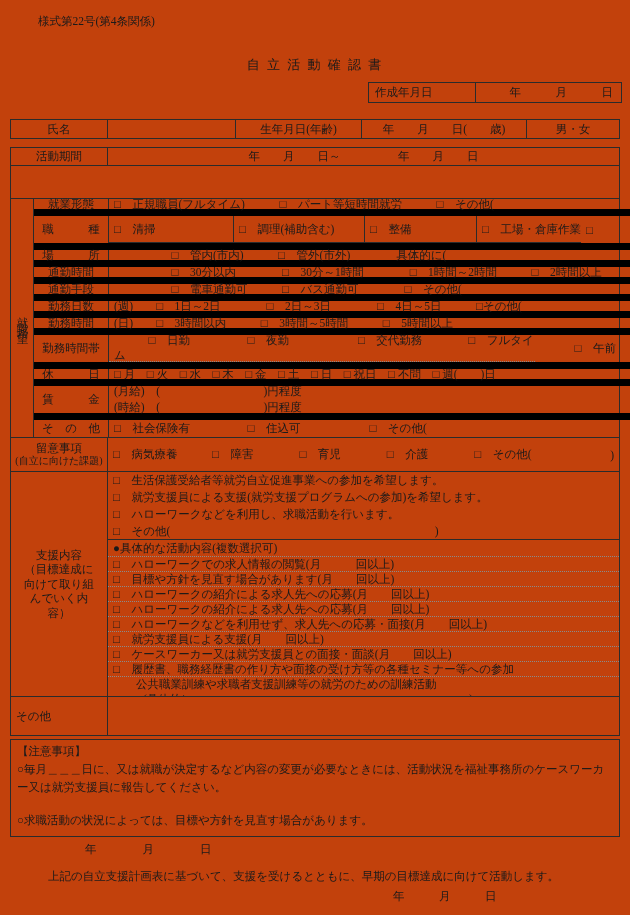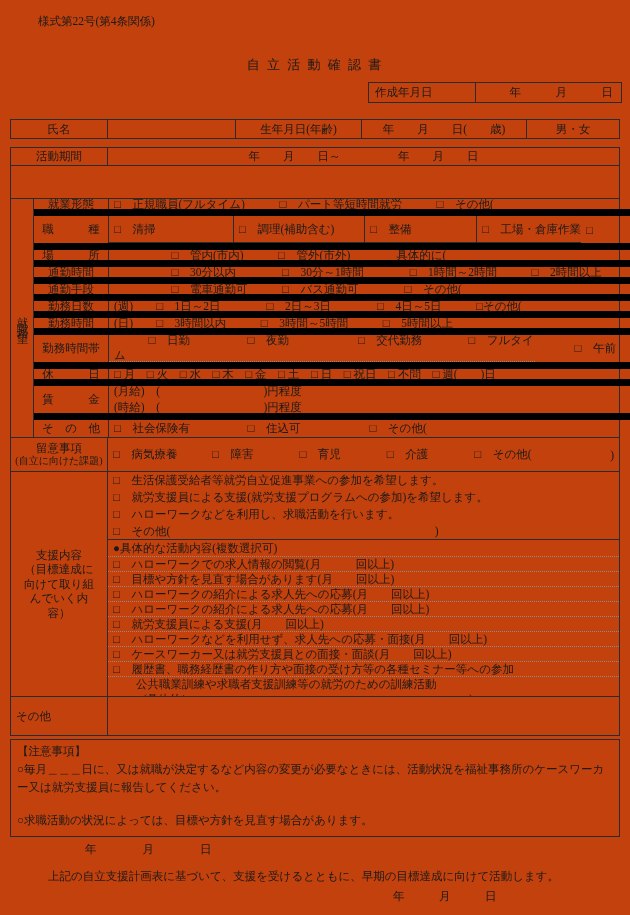--- a/index.html
+++ b/index.html
@@ -219,22 +219,22 @@
         <div class="sup-lines">
           <div class="sline tall">□　生活保護受給者等就労自立促進事業への参加を希望します。</div>
           <div class="sline tall">□　就労支援員による支援(就労支援プログラムへの参加)を希望します。</div>
           <div class="sline tall">□　ハローワークなどを利用し、求職活動を行います。</div>
           <div class="sline tall solid">□　その他(　　　　　　　　　　　　　　　　　　　　　　　)</div>
           <div class="sline tall dot">●具体的な活動内容(複数選択可)</div>
           <div class="sline dot">□　ハローワークでの求人情報の閲覧(月　　　回以上)</div>
           <div class="sline dot">□　目標や方針を見直す場合があります(月　　回以上)</div>
           <div class="sline dot">□　ハローワークの紹介による求人先への応募(月　　回以上)</div>
           <div class="sline dot">□　ハローワークの紹介による求人先への応募(月　　回以上)</div>
+          <div class="sline dot">□　ハローワークなどを利用せず、求人先への応募・面接(月　　回以上)</div>
           <div class="sline dot">□　就労支援員による支援(月　　回以上)</div>
-          <div class="sline dot">□　ハローワークなどを利用せず、求人先への応募・面接(月　　回以上)</div>
           <div class="sline dot">□　ケースワーカー又は就労支援員との面接・面談(月　　回以上)</div>
           <div class="sline dot">□　履歴書、職務経歴書の作り方や面接の受け方等の各種セミナー等への参加</div>
           <div class="sline dbl">
             <div>　　公共職業訓練や求職者支援訓練等の就労のための訓練活動</div>
             <div>□　　(具体的に　　　　　　　　　　　　　　　　　　　　　　　　)</div>
           </div>
         </div>
       </div>
     </div>
 

